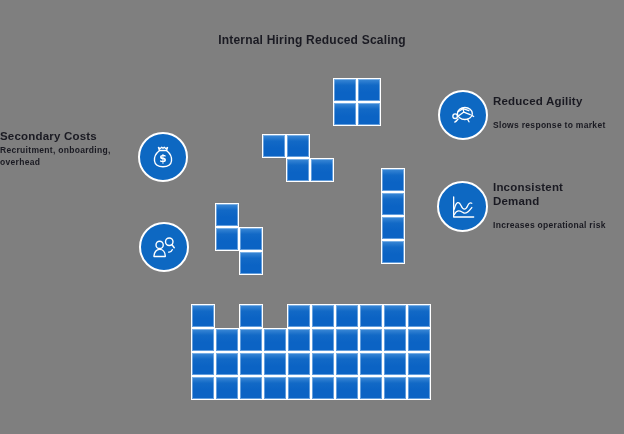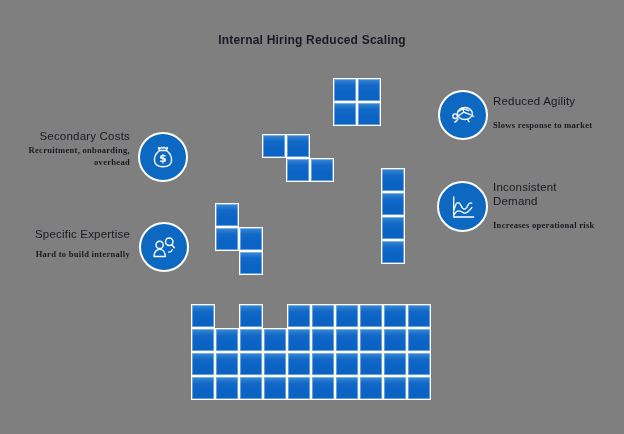--- a/index.html
+++ b/index.html
@@ -13,28 +13,28 @@
     background:var(--background,#7f7f7f);
     color:var(--text-dark,#1a1a22);
   }
   .title{
     position:absolute;left:0;top:33px;width:624px;
     text-align:center;font-size:12px;font-weight:bold;letter-spacing:.2px;
     color:var(--text-dark,#1a1a22);
   }
   .textblock{position:absolute;}
   .heading{
-    font-size:11.5px;font-weight:normal;line-height:13.5px;
+    font-size:11.5px;font-weight:bold;line-height:13.5px;
     letter-spacing:.2px;white-space:pre-line;
   }
   .subtext{
     font-size:8.5px;font-weight:bold;line-height:12px;
-    letter-spacing:.3px;white-space:pre-line;font-family:Liberation Serif, serif;
+    letter-spacing:.3px;white-space:pre-line;
   }
-  .tb-left{text-align:right;width:130px;left:0;}
+  .tb-left{width:130px;left:0;}
   .tb-right{text-align:left;width:132px;left:493px;}
   .tb1{top:130px;}
   .tb1 .subtext{}
   .tb2{top:228px;}
   .tb2 .subtext{margin-top:6px;}
   .tb3{top:95px;}
   .tb3 .subtext{margin-top:10px;}
   .tb4{top:181px;}
   .tb4 .subtext{margin-top:11px;}
   .circle{
@@ -71,24 +71,20 @@
 overhead</div>
   </div>
   <div class="circle c1">
     <svg width="30" height="30" viewBox="0 0 24 24" fill="none" stroke="#ffffff" stroke-width="1.1" stroke-linecap="round" stroke-linejoin="round">
       <path d="M9.2 6.8 L8.4 4.4 L9.8 5.2 L11 4.2 L12 5 L13 4.2 L14.2 5.2 L15.6 4.4 L14.8 6.8"></path>
       <path d="M9.2 6.8 C6.2 9.2 4.8 12.4 5.2 15.2 C5.6 18.2 8.4 19.8 12 19.8 C15.6 19.8 18.4 18.2 18.8 15.2 C19.2 12.4 17.8 9.2 14.8 6.8 Z"></path>
       <text x="12" y="15.8" font-size="8.5" font-weight="bold" fill="#ffffff" stroke="none" text-anchor="middle" font-family="DejaVu Sans, sans-serif">$</text>
     </svg>
   </div>
 
-  <div class="textblock tb-left tb2">
-    <div class="heading">Specific Expertise</div>
-    <div class="subtext">Hard to build internally</div>
-  </div>
   <div class="circle c2">
     <svg width="30" height="30" viewBox="0 0 24 24" fill="none" stroke="#ffffff" stroke-width="1.1" stroke-linecap="round" stroke-linejoin="round">
       <circle cx="8.5" cy="10.3" r="2.9"></circle>
       <path d="M4 19.6 C4 15.9 6 13.9 8.5 13.9 C11 13.9 13 15.9 13 19.6 Z"></path>
       <circle cx="16.2" cy="7.8" r="3"></circle>
       <path d="M18.4 10.2 L20.2 12.6"></path>
       <path d="M18.6 14.2 C18 15.6 16.9 16.3 15.7 16.1"></path>
     </svg>
   </div>
 

